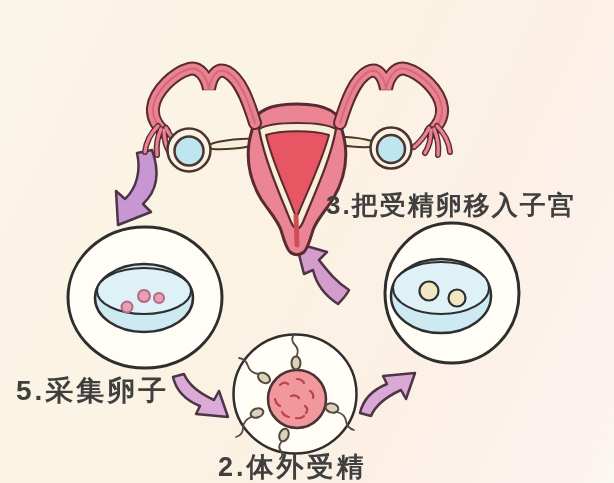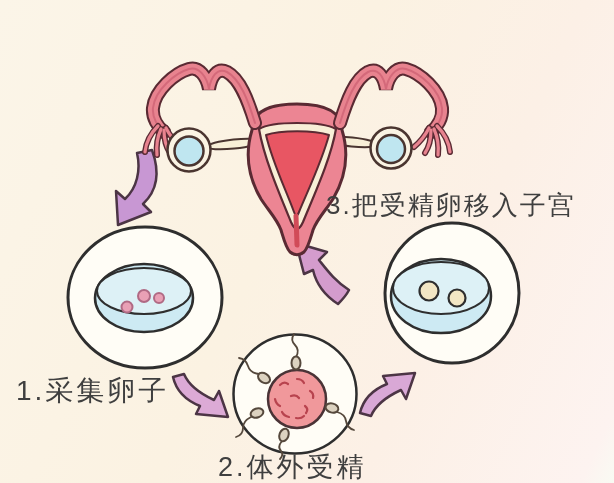--- a/index.html
+++ b/index.html
@@ -7,21 +7,21 @@
     position:relative;
     width:614px;height:483px;
     overflow:hidden;
     background:linear-gradient(115deg,#fbf5e8 0%,#fbf2e2 45%,#fcf0e6 70%,#fdf3f0 96%,#f9faf3 100%);
     font-family:"Liberation Sans","DejaVu Sans",sans-serif;
   }
   .artwork{position:absolute;left:0;top:0;width:614px;height:483px;display:block;}
   .step-label{
     position:absolute;
     color:#3f3f3f;
-    font-weight:400;
+    font-weight:700;
     white-space:nowrap;
     letter-spacing:3px;
     user-select:none;
   }
   .label-1{left:16px;top:372px;font-size:28px;}
   .label-2{left:218px;top:449px;font-size:27px;}
   .label-3{left:326px;top:188px;font-size:26px;letter-spacing:2px;}
 </style>
 </head>
 <body>
@@ -152,17 +152,17 @@
         <circle cx="189" cy="150" r="21.5" fill="#faf3e3" stroke="#4a3530" stroke-width="2.5"></circle>
         <circle cx="189" cy="151" r="14.5" fill="#bfe6f0" stroke="#4a3530" stroke-width="2.5"></circle>
       </g>
       <g>
         <circle cx="391" cy="148" r="20.5" fill="#faf3e3" stroke="#4a3530" stroke-width="2.5"></circle>
         <circle cx="391" cy="149" r="14" fill="#bfe6f0" stroke="#4a3530" stroke-width="2.5"></circle>
       </g>
     </g>
   </svg>
 
-  <div class="step-label label-1">1.采集卵子</div>
+  <div class="step-label label-1">5.采集卵子</div>
   <div class="step-label label-2">2.体外受精</div>
   <div class="step-label label-3">3.把受精卵移入子宫</div>
 
 </div>
 
 </body></html>

